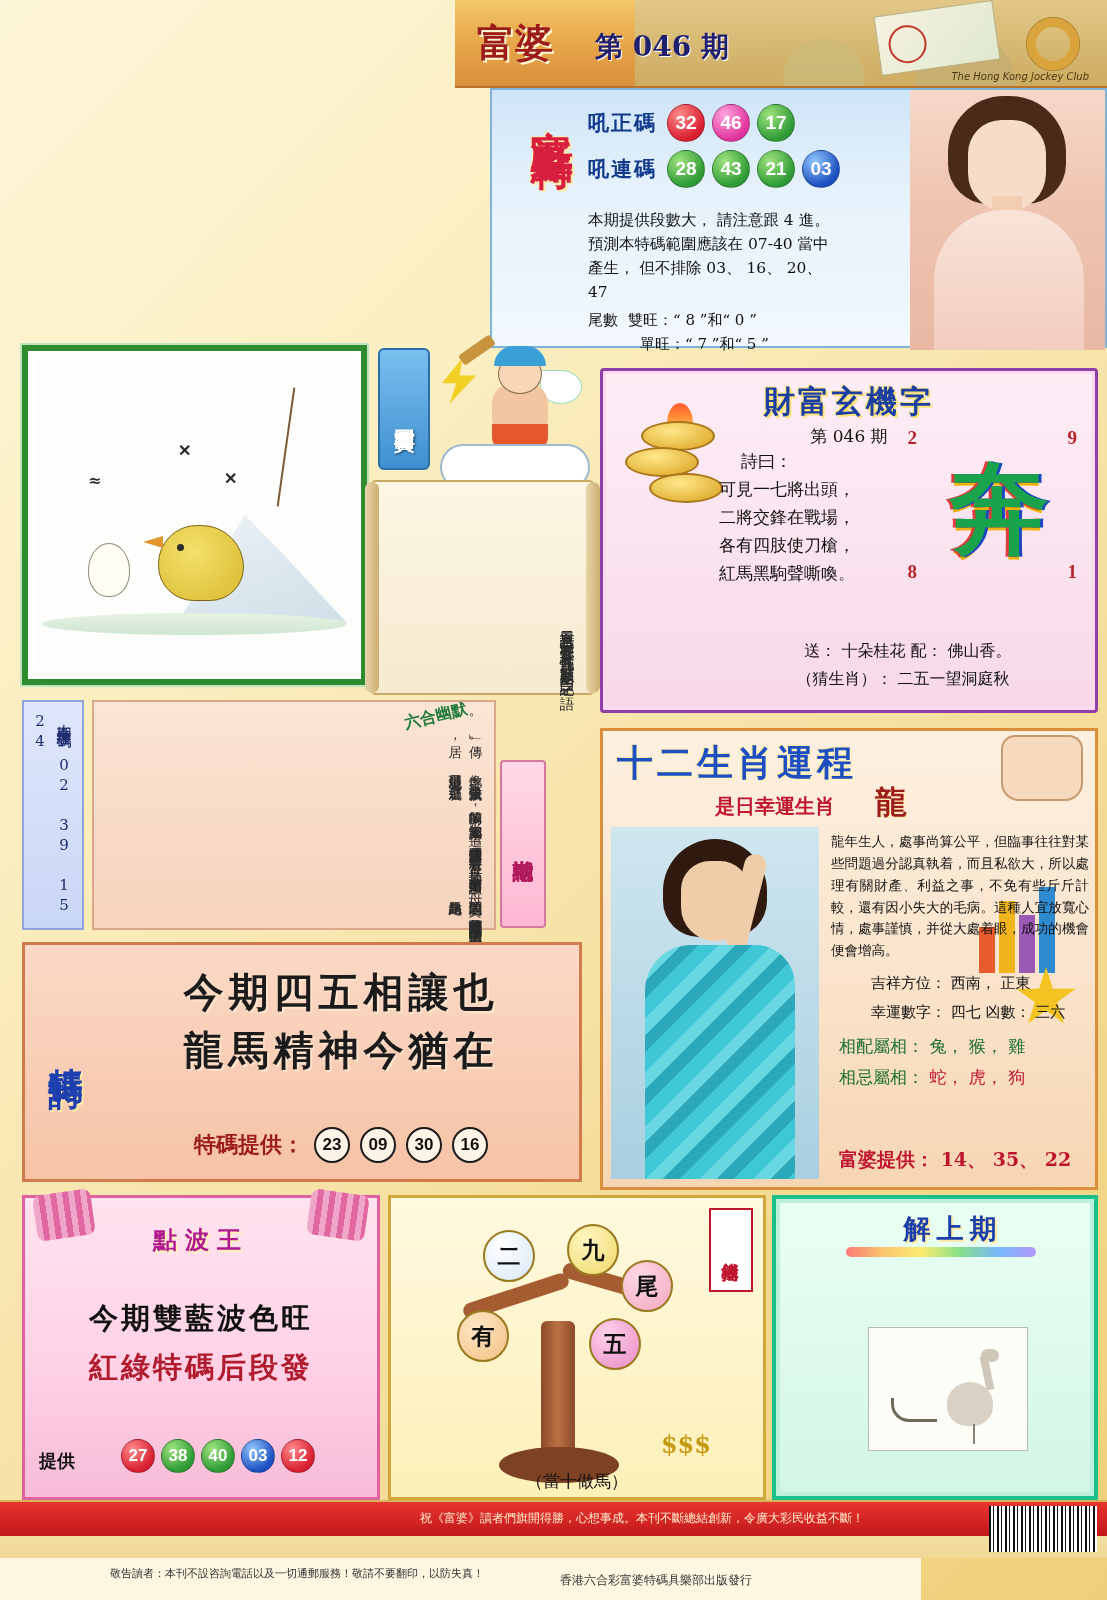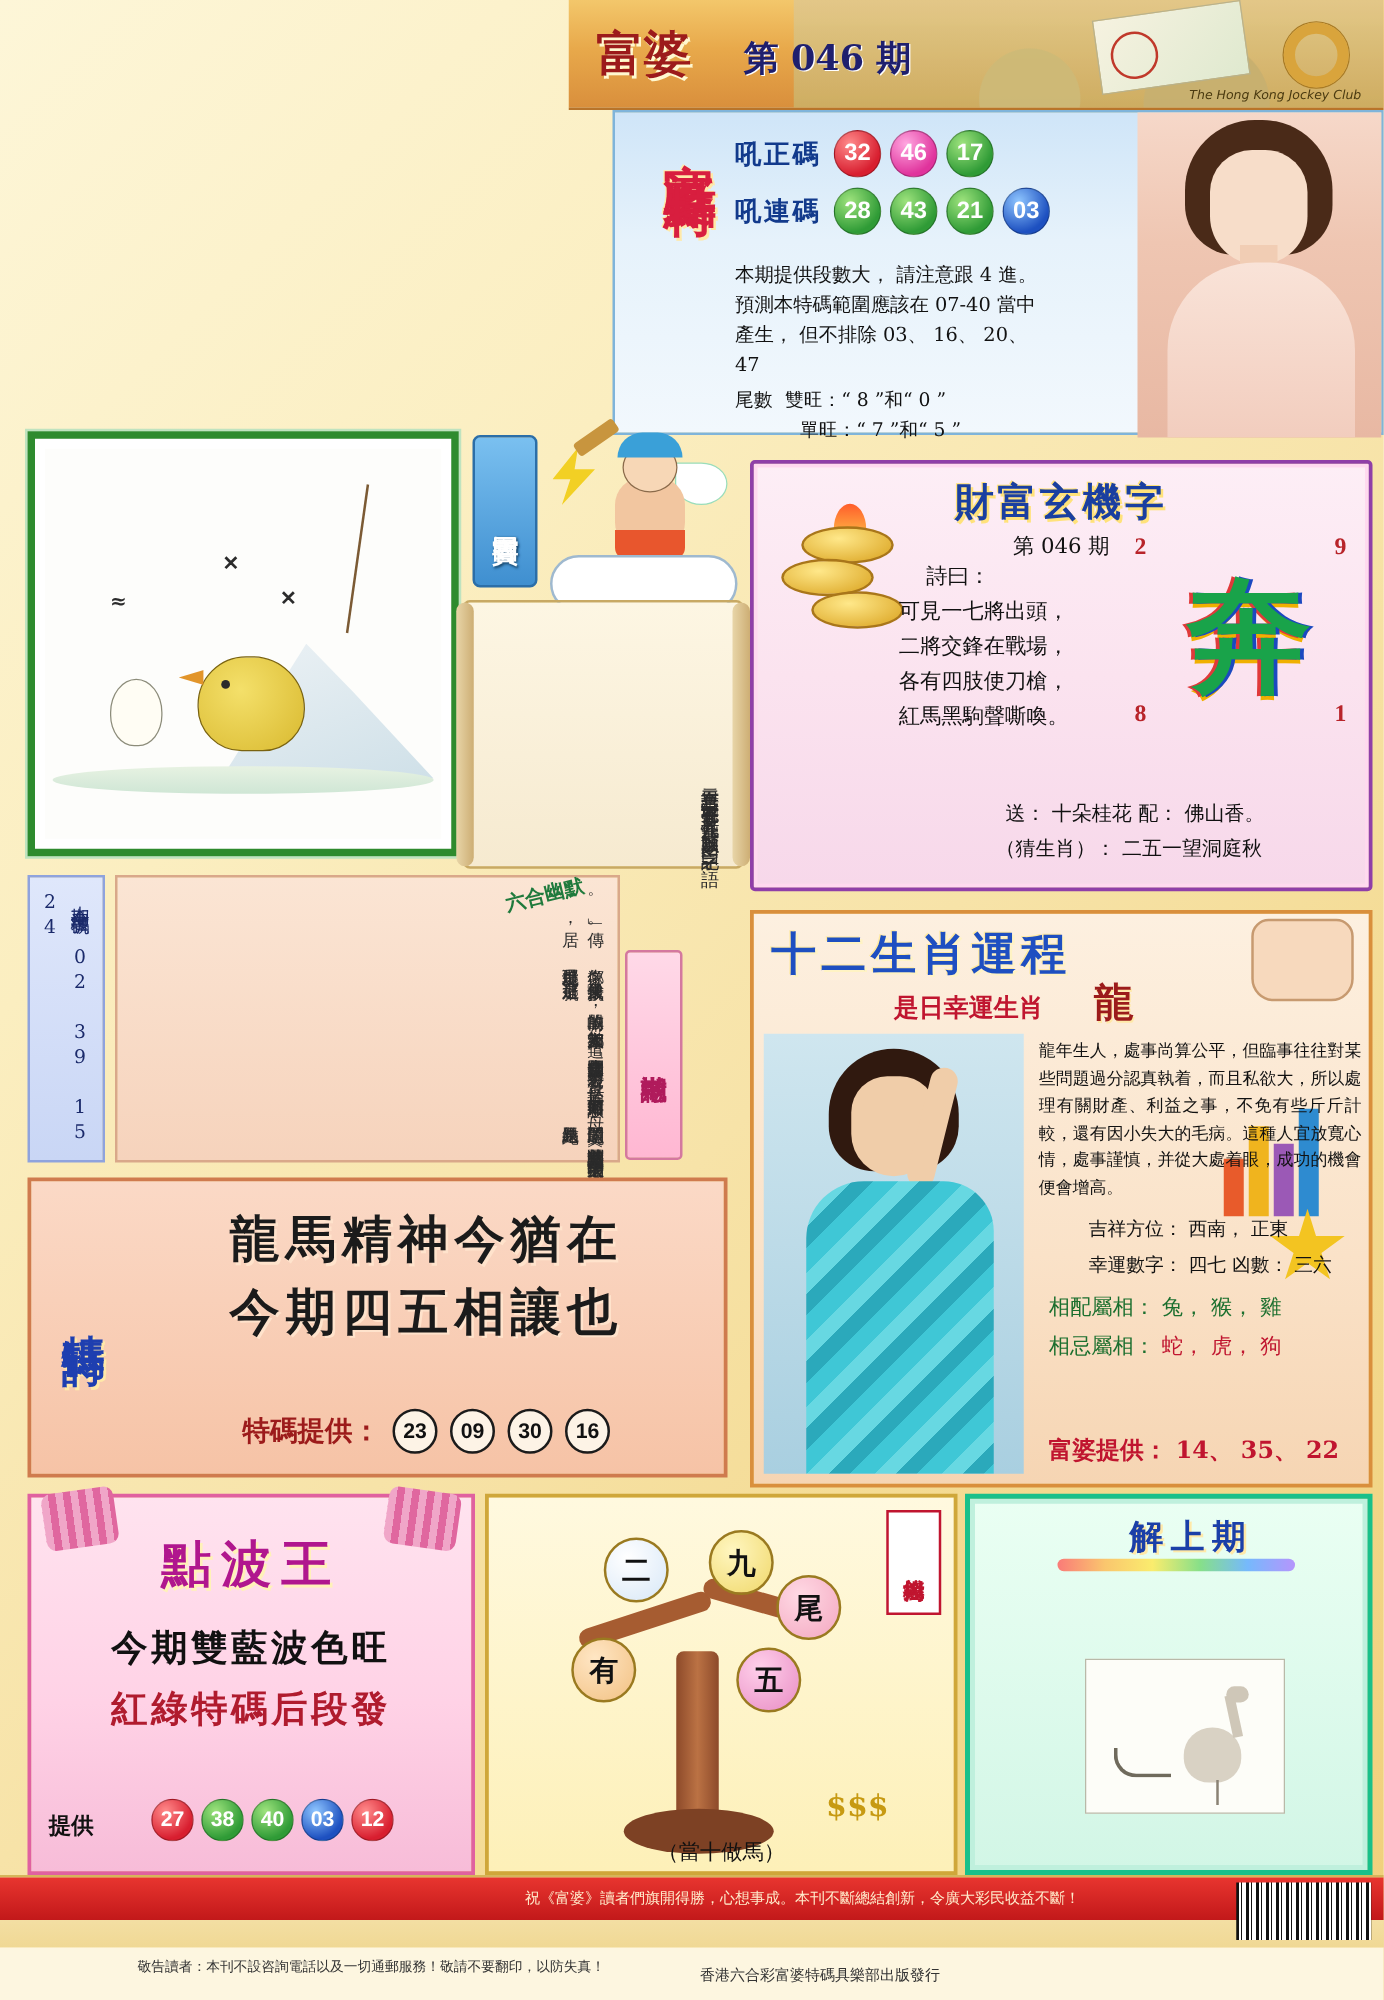--- a/index.html
+++ b/index.html
@@ -395,21 +395,21 @@
     border:3px solid #e061a0;
   }
   #dianbo .bow {
     position:absolute; left:10px; top:-6px; width:58px; height:46px;
     background:repeating-linear-gradient(90deg,#f0a6c8 0 6px,#e0679f 6px 12px);
     border-radius:8px; transform:rotate(-8deg);
   }
   #dianbo .bow.r { left:auto; right:10px; transform:rotate(8deg); }
   #db-title {
     position:absolute; left:0; right:0; top:26px; text-align:center;
-    font-family:"DejaVu Serif", serif; font-size:40px; font-weight:bold;
+    font-family:"DejaVu Serif", serif; font-size:24px; font-weight:bold;
     color:#b0168e; letter-spacing:8px; text-shadow:2px 2px 0 #fff2b8;
   }
   #db-lines {
     position:absolute; left:0; right:0; top:96px; text-align:center;
     font-family:"DejaVu Serif", serif; font-size:29px; font-weight:bold;
     color:#111; line-height:1.7; letter-spacing:3px;
   }
   #db-lines .l2 { color:#b01b2e; }
   #db-provide {
     position:absolute; left:14px; bottom:26px;
@@ -520,21 +520,21 @@
     position:absolute; left:322px; top:8px; width:640px; text-align:center;
     font-family:"DejaVu Serif", serif; font-size:12px; color:#ffeccc;
   }
   #barcode {
     position:absolute; right:10px; top:4px; width:108px; height:46px;
     background:repeating-linear-gradient(90deg,#111 0 2px,#fff 2px 4px,#111 4px 5px,#fff 5px 8px);
   }
 
   
   #footer {
-    left:0; top:1558px; width:1107px; height:42px;
+    left:0; top:1558px; width:921px; height:42px;
     background:#fdf6e0;
   }
   #foot-left {
     position:absolute; left:110px; top:8px; width:430px;
     font-family:"DejaVu Serif", serif; font-size:11px; color:#333; line-height:1.5;
   }
   #foot-right {
     position:absolute; left:560px; top:14px; width:400px;
     font-family:"DejaVu Serif", serif; font-size:12px; color:#333;
   }
@@ -724,22 +724,22 @@
 
   <div id="sx-provide">
     <span>富婆提供：</span>
     <span>14、 35、 22</span>
   </div>
 </div>
 
 <div id="temashi" class="abs">
   <div id="tm-label">特碼詩</div>
   <div id="tm-lines">
+    <div>今期四五相讓也</div>
     <div>龍馬精神今猶在</div>
-    <div>今期四五相讓也</div>
   </div>
   <div id="tm-provide">
     <span>特碼提供：</span>
     <span class="ocircle">23</span>
     <span class="ocircle">09</span>
     <span class="ocircle">30</span>
     <span class="ocircle">16</span>
   </div>
 </div>
 

